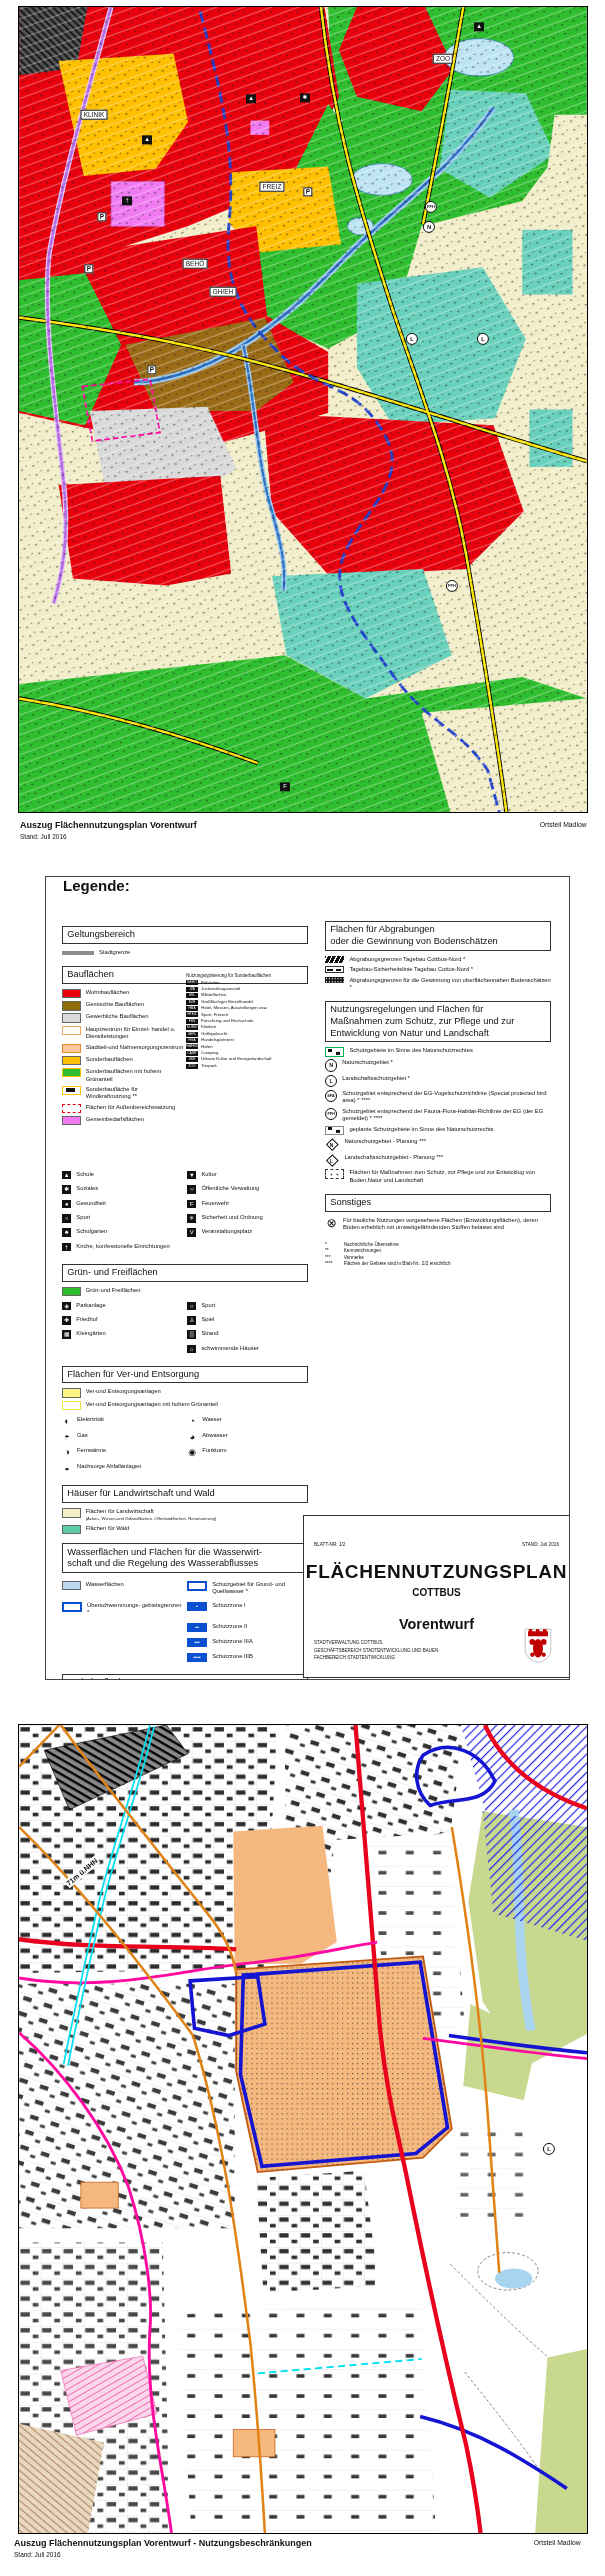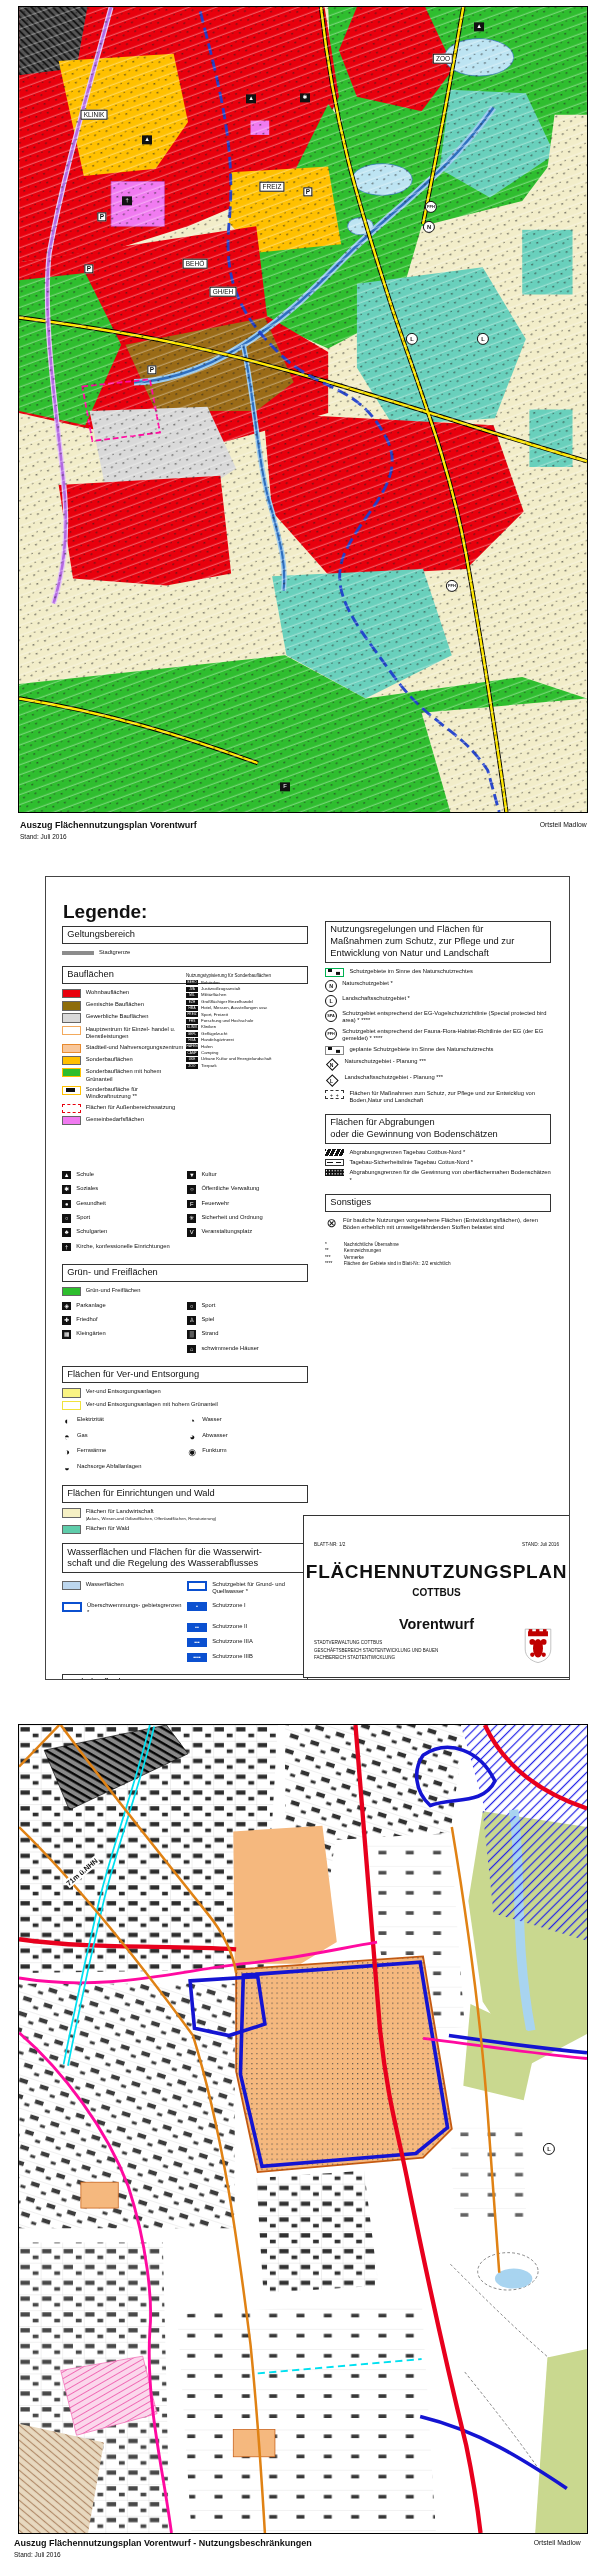--- a/index.html
+++ b/index.html
@@ -25,21 +25,21 @@
   
   .caption{position:absolute;width:568px}
   #cap1{left:20px;top:820px}
   #cap2{left:14px;top:2538px}
   .cap-title{font-weight:bold;font-size:9px}
   .cap-stand{font-size:6.5px;margin-top:2.9px}
   .cap-orts{position:absolute;right:1.4px;top:0.7px;font-size:6.8px}
 
   
   #lpage{position:absolute;left:45px;top:876px;width:523px;height:802px;border:0.7px solid #444;overflow:hidden;background:#fff}
-  #lheading{position:absolute;left:17px;top:24px;font-size:19px;font-weight:bold}
+  #lheading{position:absolute;left:17px;top:0;font-size:15px;font-weight:bold}
   #legend-left{position:absolute;left:16px;top:40px;width:246px}
   #legend-right{position:absolute;left:279px;top:35px;width:226px}
 
   .lsec{position:relative;margin-bottom:4.3px}
   .shead{border:1.2px solid #333;padding:2.2px 4.3px;font-size:9.3px;margin:9.3px 0 5px;background:#fff;line-height:1.25}
   .items{display:block}
   .sec-bau .items{width:122px;min-height:176px}
   .grid2{display:grid;grid-template-columns:1fr 1fr;column-gap:4.3px;margin-top:2.9px}
   .li{display:flex;gap:5px;align-items:flex-start;margin:2.9px 0}
   .lab{font-size:5.8px;line-height:1.3}
@@ -442,21 +442,21 @@
           </div>
           <div class="li">
             <span class="sw bare">◒</span>
             <div class="lab">Nachsorge Abfallanlagen</div>
           </div>
           <div class="cell-empty"></div>
         </div>
       </div>
       <div class="lsec sec-landwirt">
         <div class="shead">
-          <div class="shead-line">Flächen für Einrichtungen und Wald</div>
+          <div class="shead-line">Häuser für Landwirtschaft und Wald</div>
         </div>
         <div class="items">
           <div class="li">
             <span class="sw rect" style="background: rgb(245, 240, 196);"></span>
             <div class="lab">Flächen für Landwirtschaft<span class="sub">(Acker-, Wiesen-und Ödlandflächen, Offenlandflächen, Renaturierung)</span></div>
           </div>
           <div class="li">
             <span class="sw rect" style="background: rgb(94, 204, 170);"></span>
             <div class="lab">Flächen für Wald</div>
           </div>
@@ -501,20 +501,40 @@
           </div>
         </div>
       </div>
       <div class="lsec sec-verkehr">
         <div class="shead">
           <div class="shead-line">Verkehrsflächen</div>
         </div>
       </div>
     </div>
   <div id="legend-right">
+      <div class="lsec sec-abgrab">
+        <div class="shead">
+          <div class="shead-line">Flächen für Abgrabungen</div>
+          <div class="shead-line">oder die Gewinnung von Bodenschätzen</div>
+        </div>
+        <div class="items">
+          <div class="li">
+            <span class="sw zigzag"></span>
+            <div class="lab">Abgrabungsgrenzen Tagebau Cottbus-Nord *</div>
+          </div>
+          <div class="li">
+            <span class="sw dashline"></span>
+            <div class="lab">Tagebau-Sicherheitslinie Tagebau Cottus-Nord *</div>
+          </div>
+          <div class="li">
+            <span class="sw dotline"></span>
+            <div class="lab">Abgrabungsgrenzen für die Gewinnung von oberflächennahen Bodenschätzen *</div>
+          </div>
+        </div>
+      </div>
       <div class="lsec sec-natur">
         <div class="shead">
           <div class="shead-line">Nutzungsregelungen und Flächen für</div>
           <div class="shead-line">Maßnahmen zum Schutz, zur Pflege und zur</div>
           <div class="shead-line">Entwicklung von Natur und Landschaft</div>
         </div>
         <div class="items">
           <div class="li">
             <span class="sw greensq"></span>
             <div class="lab">Schutzgebiete im Sinne des Naturschutzrechtes</div>
@@ -547,40 +567,20 @@
           </div>
           <div class="li">
             <span class="sw diamond">
               <span class="dg">L</span>
             </span>
             <div class="lab">Landschaftsschutzgebiet - Planung ***</div>
           </div>
           <div class="li">
             <span class="sw crossbox">+ +</span>
             <div class="lab">Flächen für Maßnahmen zum Schutz, zur Pflege und zur Entwicklug von Boden,Natur und Landschaft</div>
-          </div>
-        </div>
-      </div>
-      <div class="lsec sec-abgrab">
-        <div class="shead">
-          <div class="shead-line">Flächen für Abgrabungen</div>
-          <div class="shead-line">oder die Gewinnung von Bodenschätzen</div>
-        </div>
-        <div class="items">
-          <div class="li">
-            <span class="sw zigzag"></span>
-            <div class="lab">Abgrabungsgrenzen Tagebau Cottbus-Nord *</div>
-          </div>
-          <div class="li">
-            <span class="sw dashline"></span>
-            <div class="lab">Tagebau-Sicherheitslinie Tagebau Cottus-Nord *</div>
-          </div>
-          <div class="li">
-            <span class="sw dotline"></span>
-            <div class="lab">Abgrabungsgrenzen für die Gewinnung von oberflächennahen Bodenschätzen *</div>
           </div>
         </div>
       </div>
       <div class="lsec sec-sonstiges">
         <div class="shead">
           <div class="shead-line">Sonstiges</div>
         </div>
         <div class="items">
           <div class="li">
             <span class="sw bare big">⊗</span>

